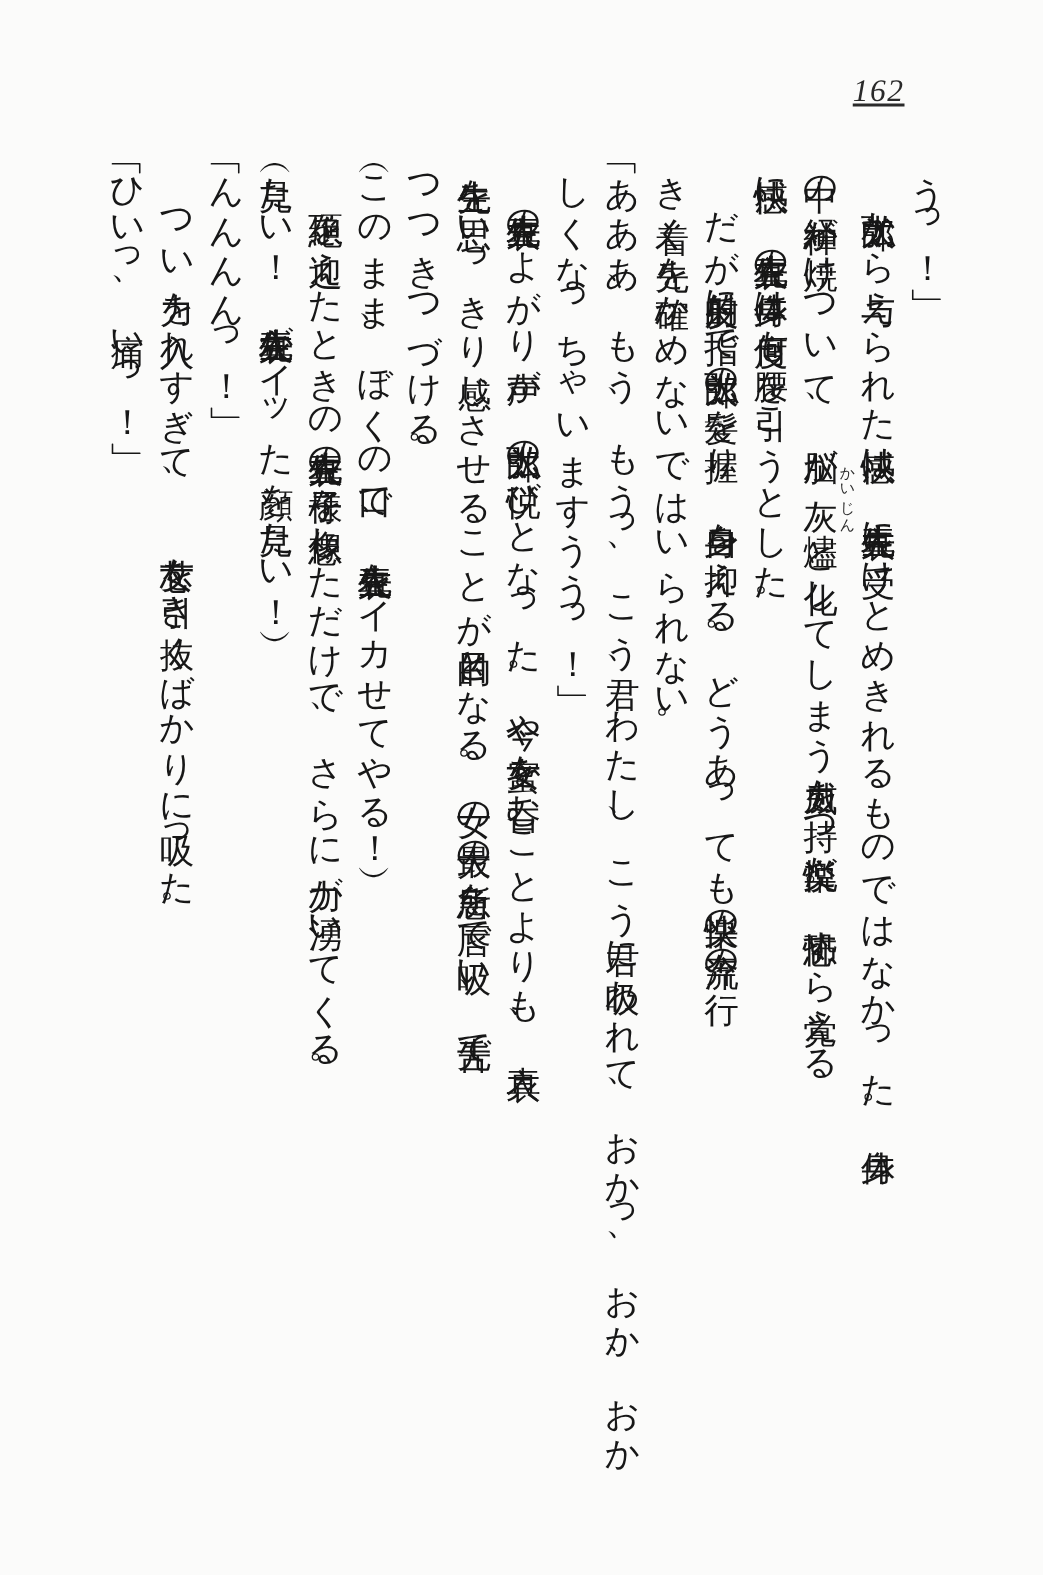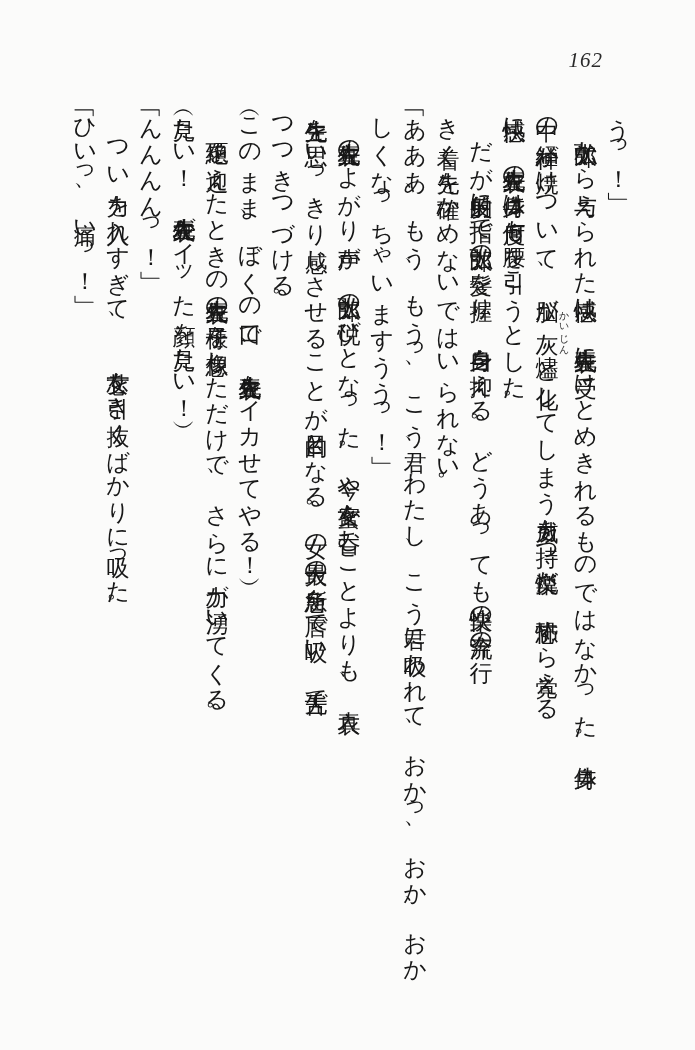--- a/index.html
+++ b/index.html
@@ -20,20 +20,21 @@
   }
   .page-number {
     position: absolute;
     top: 48px;
     right: 92px;
     font-family: "Liberation Serif", "DejaVu Serif", serif;
     font-style: italic;
     font-size: 21px;
     color: #2a2a2a;
     letter-spacing: 1px;
+    text-decoration: underline;
   }
   .text-block {
     position: absolute;
     top: 102px;
     right: 60px;
     height: 920px;
     writing-mode: vertical-rl;
     -webkit-writing-mode: vertical-rl;
     color: #171717;
     font-size: 23px;

